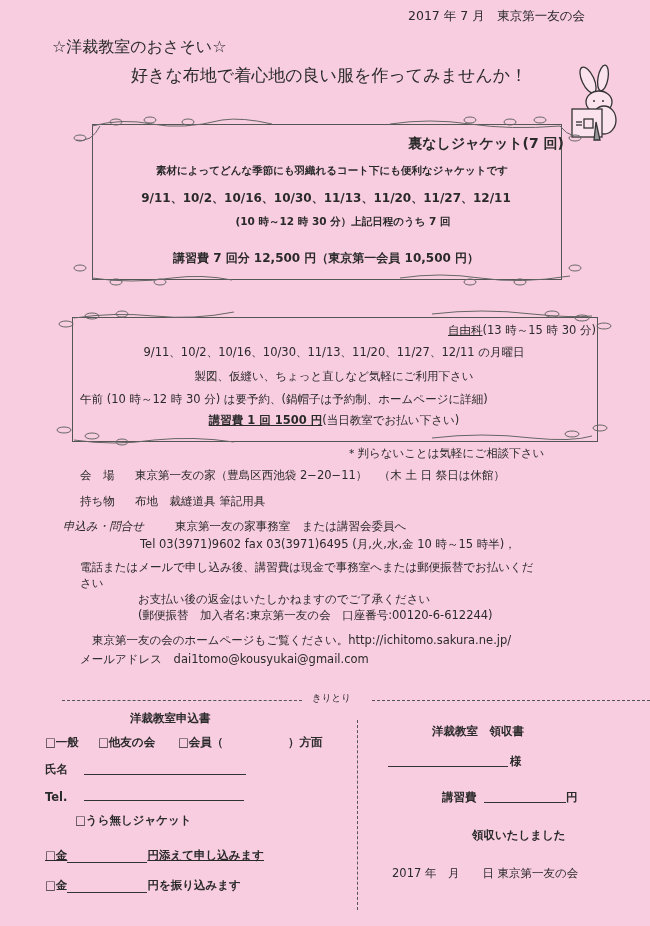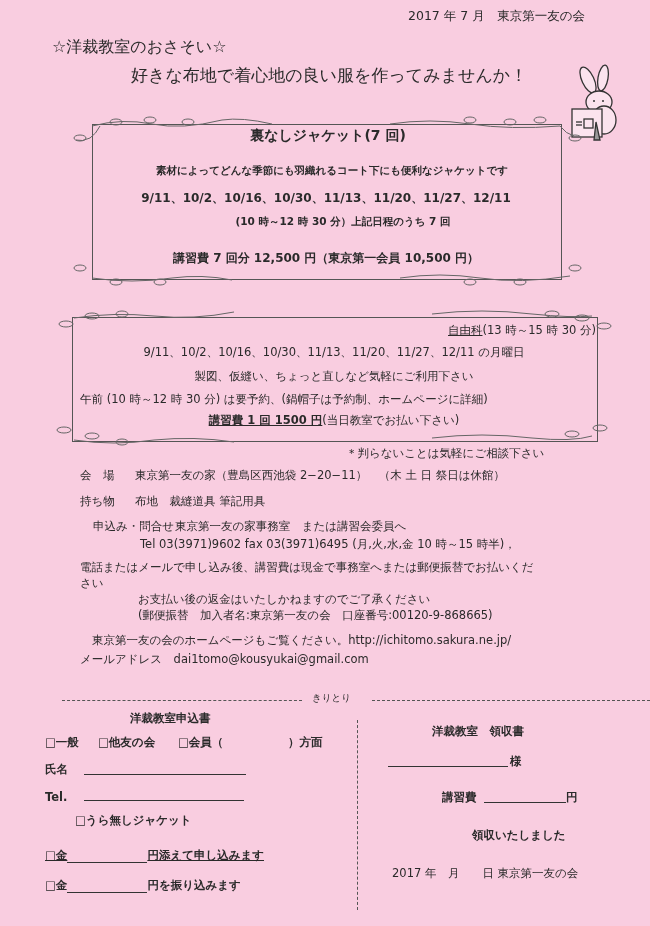--- a/index.html
+++ b/index.html
@@ -19,21 +19,21 @@
     
     .frame {
       position: absolute;
       border: 1.5px solid #555;
     }
     .frame1 { left: 92px; top: 124px; width: 468px; height: 154px; }
     .frame2 { left: 72px; top: 317px; width: 524px; height: 123px; }
     .vine { position: absolute; }
 
     .f1 { font-weight: bold; font-family: "DejaVu Sans", sans-serif; }
-    .jk-title { top: 127px; font-size: 14px; left: 92px; width: 472px; text-align: center; }
+    .jk-title { top: 135px; font-size: 14px; left: 92px; width: 472px; text-align: right; }
     .jk-desc { top: 164px; font-size: 10.5px; left: 92px; width: 480px; text-align: center; }
     .jk-dates { top: 190px; font-size: 12px; left: 92px; width: 468px; text-align: center; }
     .jk-time { top: 215px; font-size: 10.5px; left: 92px; width: 502px; text-align: center; }
     .jk-fee { top: 250px; font-size: 12px; left: 92px; width: 468px; text-align: center; }
 
     .fr-title { top: 323px; font-size: 11.5px; left: 72px; width: 524px; text-align: right; }
     .fr-title u { text-decoration: underline; }
     .fr-dates { top: 345px; font-size: 11.5px; left: 72px; width: 524px; text-align: center; }
     .fr-l1 { top: 369px; font-size: 11.5px; left: 72px; width: 524px; text-align: center; }
     .fr-l2 { top: 392px; font-size: 11.5px; left: 80px; }
@@ -152,27 +152,27 @@
 <div class="abs fr-l3">
   <span class="ul" style="font-weight:bold;">講習費  1 回  1500 円</span><span>(当日教室でお払い下さい)</span>
 </div>
 
 <div class="abs note">＊判らないことは気軽にご相談下さい</div>
 
 <div class="abs info" style="left:80px;top:468px;">会　場</div>
 <div class="abs info" style="left:135px;top:468px;">東京第一友の家（豊島区西池袋 2−20−11）　（木 土 日 祭日は休館）</div>
 <div class="abs info" style="left:80px;top:494px;">持ち物</div>
 <div class="abs info" style="left:135px;top:494px;">布地　裁縫道具 筆記用具</div>
-<div class="abs info" style="left:93px;top:519px;">申込み・問合せ</div>
+<div class="abs info" style="left:63px;top:519px;font-style:italic;">申込み・問合せ</div>
 <div class="abs info" style="left:175px;top:519px;">東京第一友の家事務室　または講習会委員へ</div>
 <div class="abs info" style="left:140px;top:537px;">Tel 03(3971)9602 fax 03(3971)6495 (月,火,水,金 10 時～15 時半)，</div>
 <div class="abs info" style="left:80px;top:560px;">電話またはメールで申し込み後、講習費は現金で事務室へまたは郵便振替でお払いくだ</div>
 <div class="abs info" style="left:80px;top:576px;">さい</div>
 <div class="abs info" style="left:138px;top:592px;">お支払い後の返金はいたしかねますのでご了承ください</div>
-<div class="abs info" style="left:138px;top:608px;">(郵便振替　加入者名:東京第一友の会　口座番号:00120-9-868665)</div>
+<div class="abs info" style="left:138px;top:608px;">(郵便振替　加入者名:東京第一友の会　口座番号:00120-6-612244)</div>
 <div class="abs info" style="left:92px;top:633px;">東京第一友の会のホームページもご覧ください。http://ichitomo.sakura.ne.jp/</div>
 <div class="abs info" style="left:80px;top:652px;">メールアドレス　dai1tomo@kousyukai@gmail.com</div>
 
 <div class="dash" style="left:62px;width:240px;"></div>
 <div class="abs cut-text">きりとり</div>
 <div class="dash" style="left:372px;width:278px;"></div>
 <div class="vdash"></div>
 
 <div class="abs form" style="left:130px;top:711px;">洋裁教室申込書</div>
 <div class="abs form" style="left:45px;top:735px;">□一般</div>

